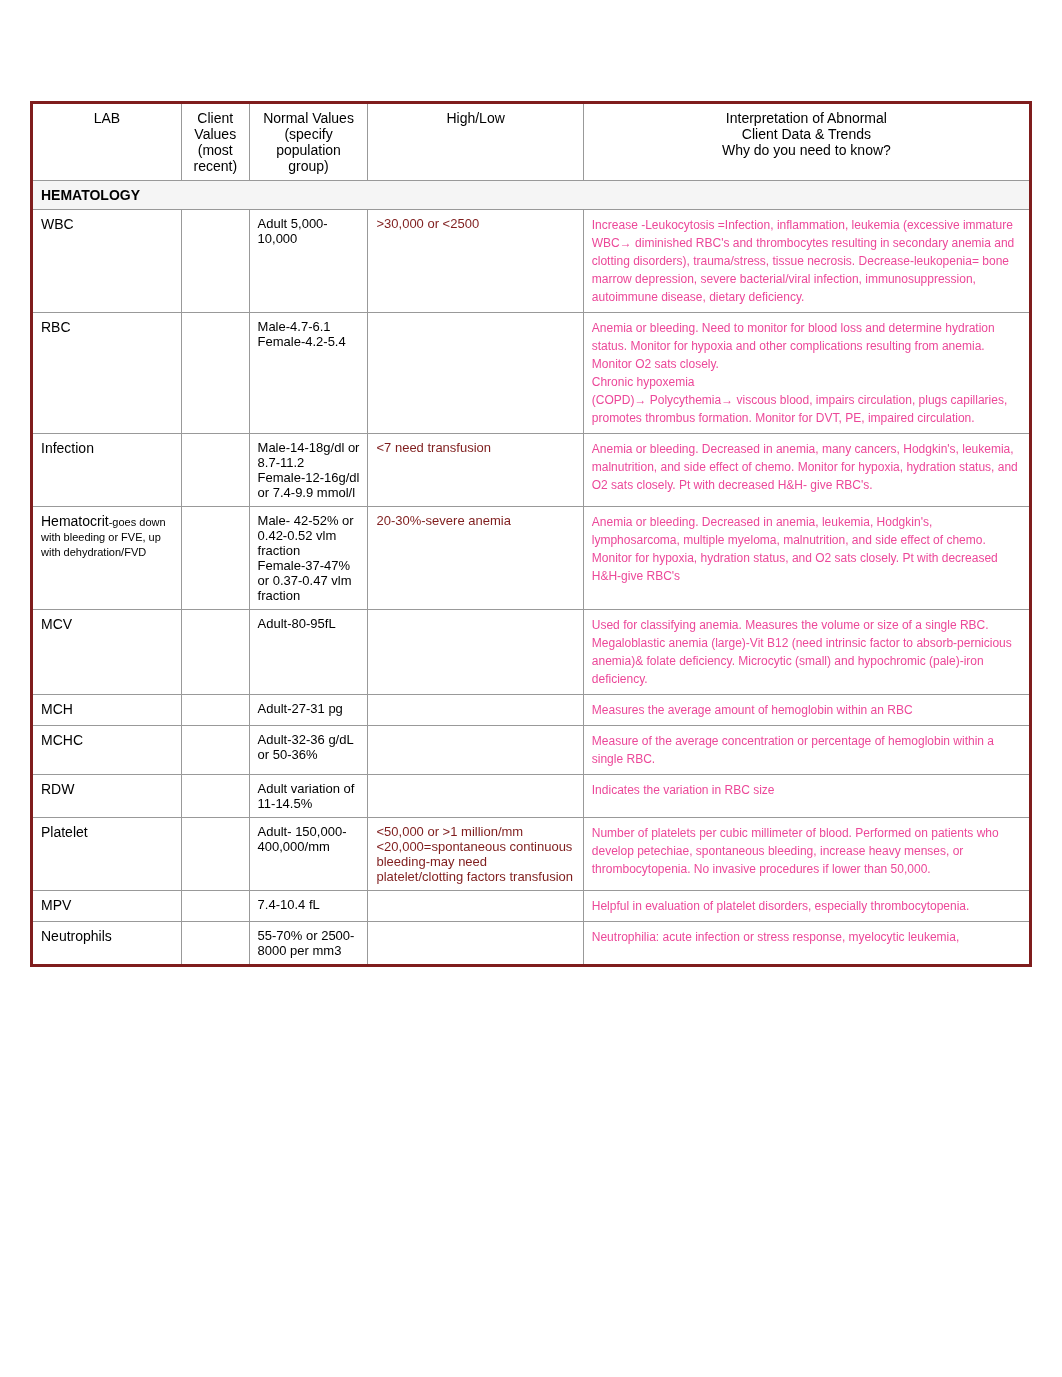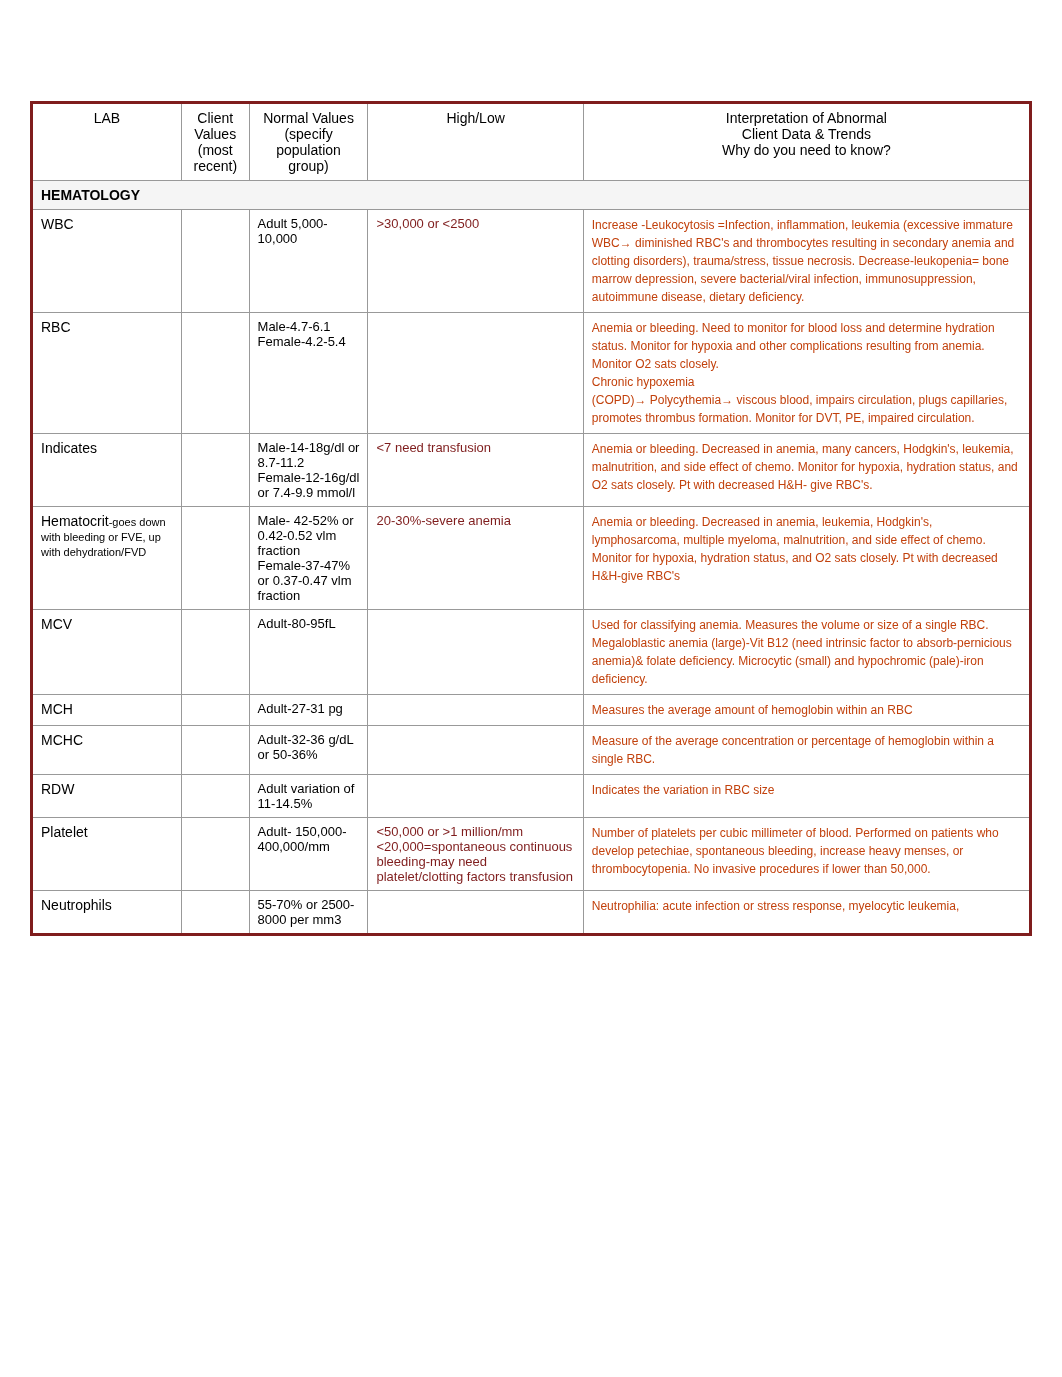--- a/index.html
+++ b/index.html
@@ -51,21 +51,21 @@
       font-size: 13px;
     }
     .lab-name {
       font-size: 14px;
     }
     .high-low-cell {
       color: #7f1d1d;
       font-size: 13px;
     }
     .interp-cell {
-      color: #c2410c;
+      color: #ec4899;
       font-size: 12px;
       line-height: 1.5;
     }
     .normal-cell {
       font-size: 13px;
     }
     .sub-text {
       font-size: 11px;
       font-weight: normal;
     }
@@ -108,21 +108,21 @@
         <td class="lab-cell"><span class="lab-name">RBC</span></td>
         <td></td>
         <td class="normal-cell" style="white-space: pre-line;">Male-4.7-6.1
 Female-4.2-5.4</td>
         <td class="high-low-cell" style="white-space: pre-line;"></td>
         <td class="interp-cell" style="white-space: pre-line;">Anemia or bleeding. Need to monitor for blood loss and determine hydration status. Monitor for hypoxia and other complications resulting from anemia. Monitor O2 sats closely.
 Chronic hypoxemia
 (COPD)→ Polycythemia→  viscous blood, impairs circulation, plugs capillaries, promotes thrombus formation. Monitor for DVT, PE, impaired circulation.</td>
       </tr>
       <tr>
-        <td class="lab-cell"><span class="lab-name">Indicates</span></td>
+        <td class="lab-cell"><span class="lab-name">Infection</span></td>
         <td></td>
         <td class="normal-cell" style="white-space: pre-line;">Male-14-18g/dl or 8.7-11.2
 Female-12-16g/dl or 7.4-9.9 mmol/l</td>
         <td class="high-low-cell" style="white-space: pre-line;">&lt;7 need transfusion</td>
         <td class="interp-cell" style="white-space: pre-line;">Anemia or bleeding. Decreased in anemia, many cancers, Hodgkin's, leukemia, malnutrition, and side effect of chemo. Monitor for hypoxia, hydration status, and O2 sats closely. Pt with decreased H&amp;H- give RBC's.</td>
       </tr>
       <tr>
         <td class="lab-cell"><span class="lab-name">Hematocrit</span><span class="sub-text">-goes down with bleeding or FVE, up with dehydration/FVD</span></td>
         <td></td>
         <td class="normal-cell" style="white-space: pre-line;">Male- 42-52% or 0.42-0.52 vlm fraction
@@ -160,20 +160,27 @@
       </tr>
       <tr>
         <td class="lab-cell"><span class="lab-name">Platelet</span></td>
         <td></td>
         <td class="normal-cell" style="white-space: pre-line;">Adult- 150,000-400,000/mm</td>
         <td class="high-low-cell" style="white-space: pre-line;">&lt;50,000 or &gt;1 million/mm
 &lt;20,000=spontaneous continuous bleeding-may need platelet/clotting factors transfusion</td>
         <td class="interp-cell" style="white-space: pre-line;">Number of platelets per cubic millimeter of blood. Performed on patients who develop petechiae, spontaneous bleeding, increase heavy menses, or thrombocytopenia. No invasive procedures if lower than 50,000.</td>
       </tr>
       <tr>
+        <td class="lab-cell"><span class="lab-name">MPV</span></td>
+        <td></td>
+        <td class="normal-cell" style="white-space: pre-line;">7.4-10.4 fL</td>
+        <td class="high-low-cell" style="white-space: pre-line;"></td>
+        <td class="interp-cell" style="white-space: pre-line;">Helpful in evaluation of platelet disorders, especially thrombocytopenia.</td>
+      </tr>
+      <tr>
         <td class="lab-cell"><span class="lab-name">Neutrophils</span></td>
         <td></td>
         <td class="normal-cell" style="white-space: pre-line;">55-70% or 2500-8000 per mm3</td>
         <td class="high-low-cell" style="white-space: pre-line;"></td>
         <td class="interp-cell" style="white-space: pre-line;">Neutrophilia: acute infection or stress response, myelocytic leukemia,</td>
       </tr>
     </tbody>
 </table>
 
 </body></html>

